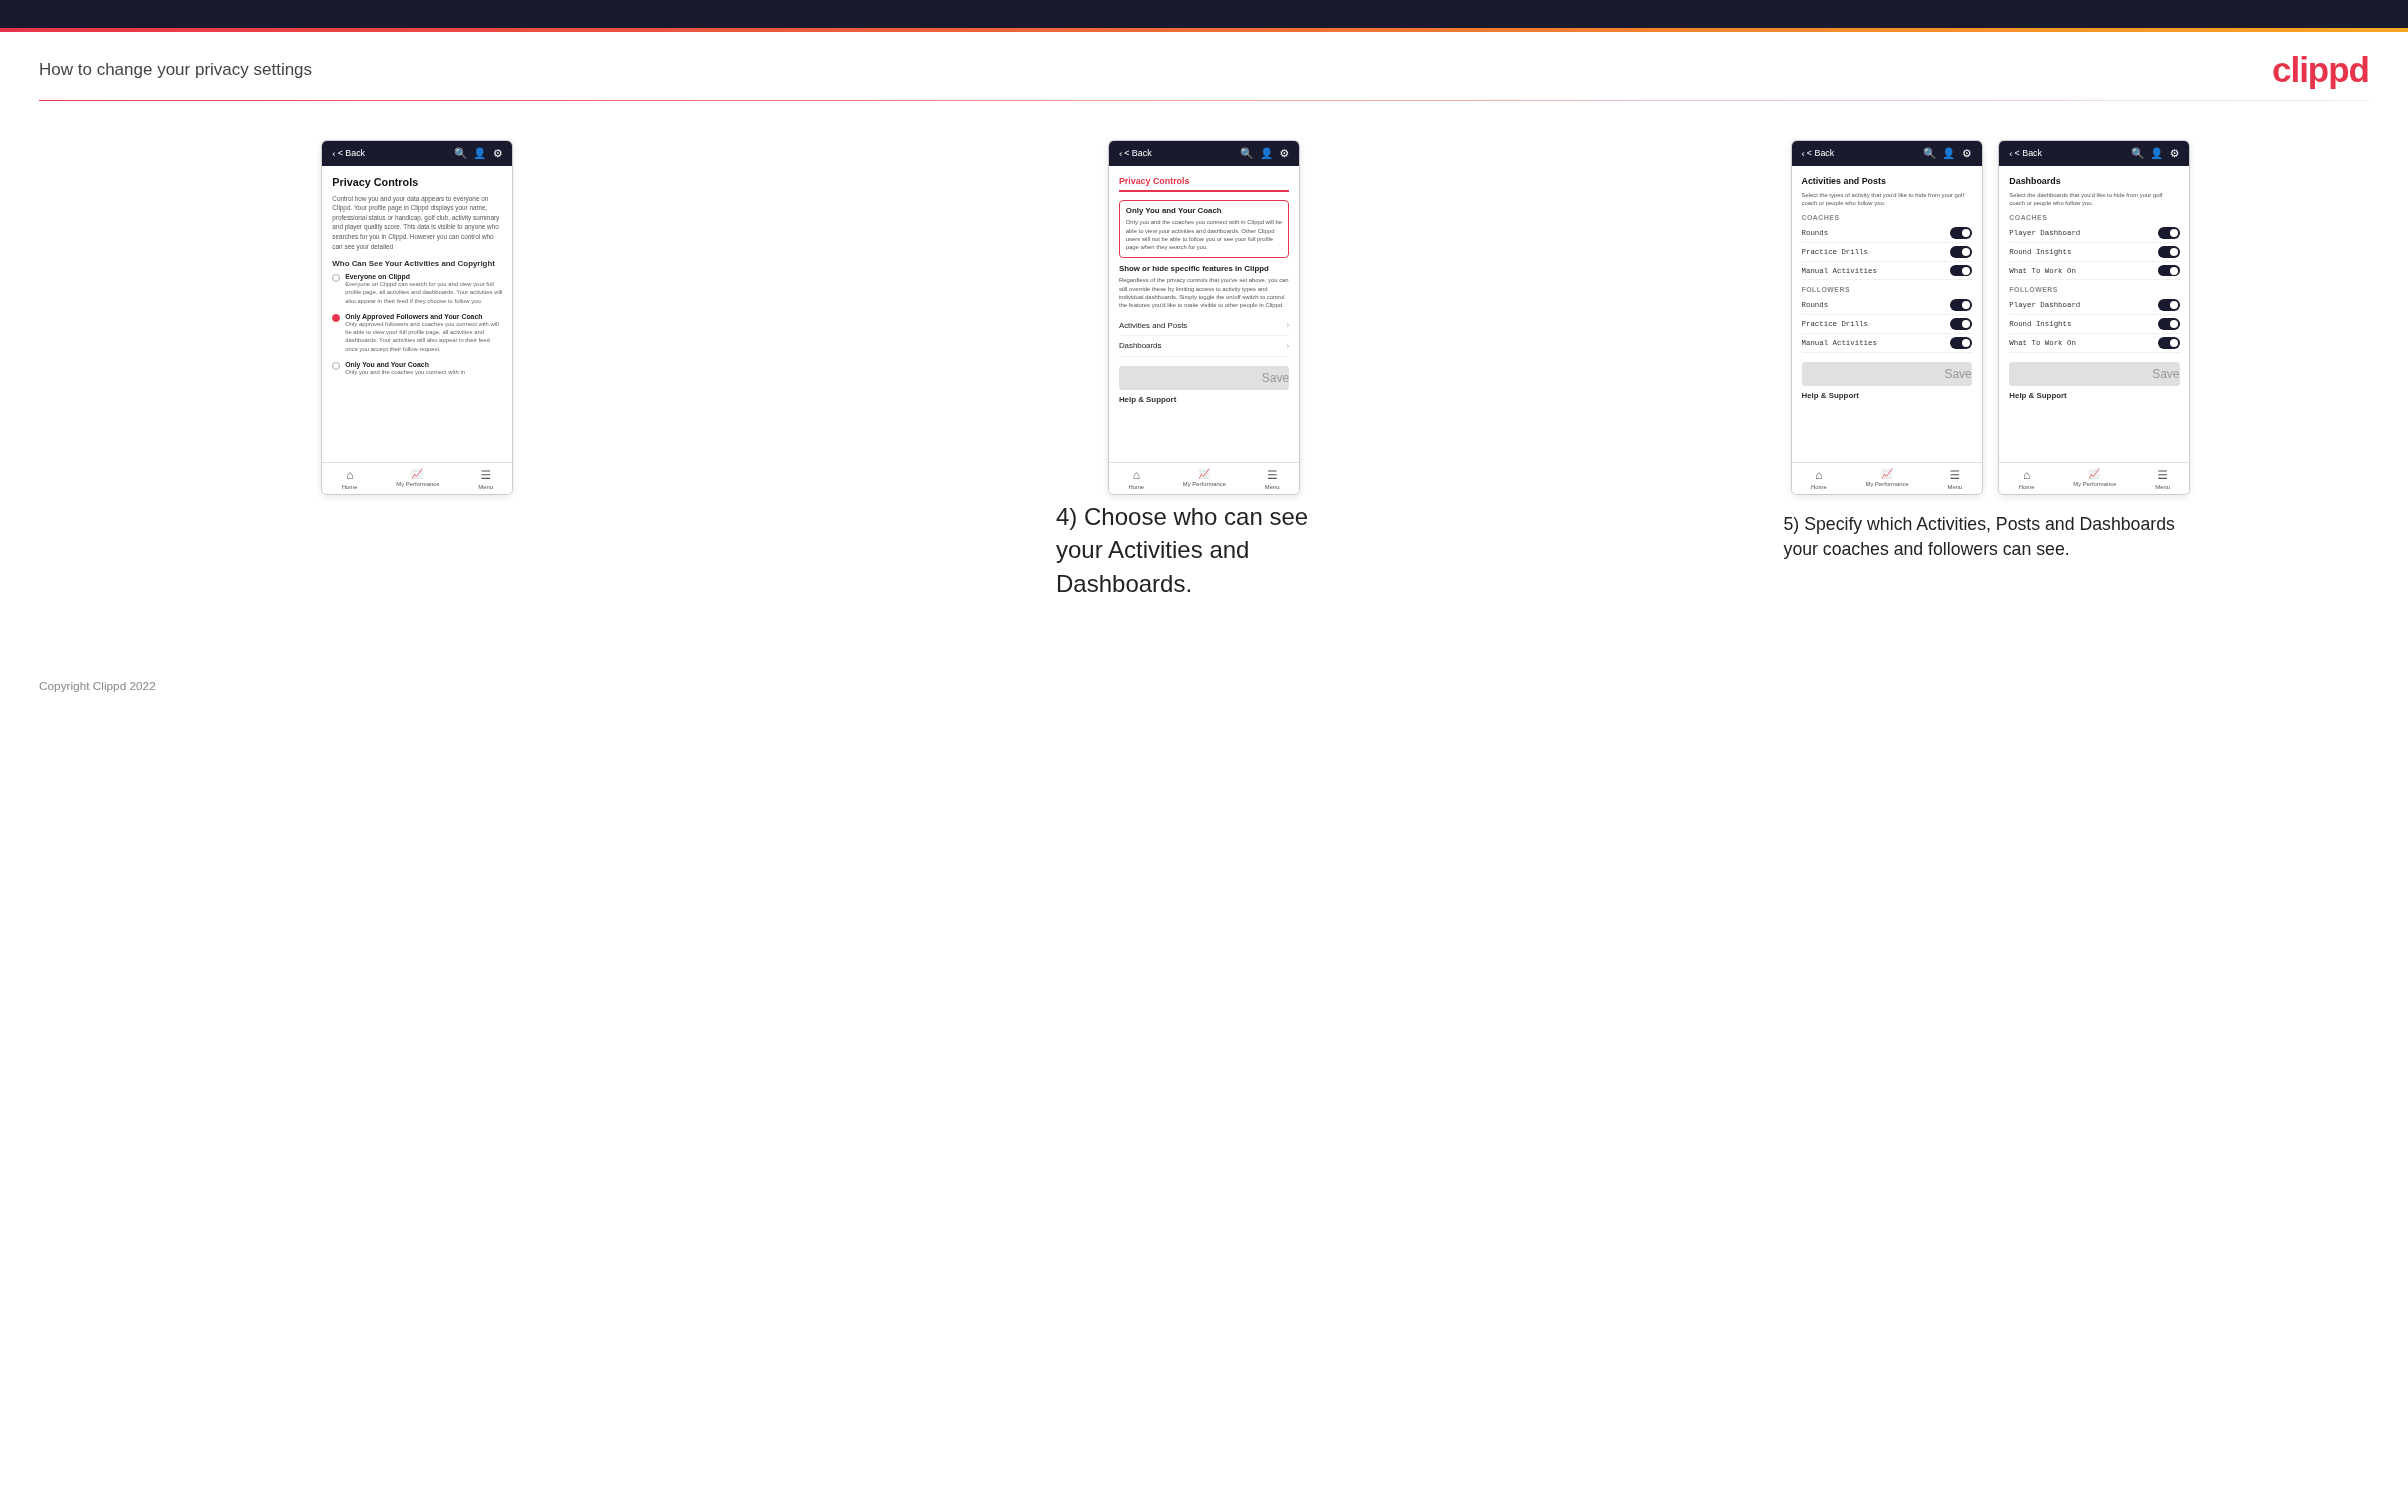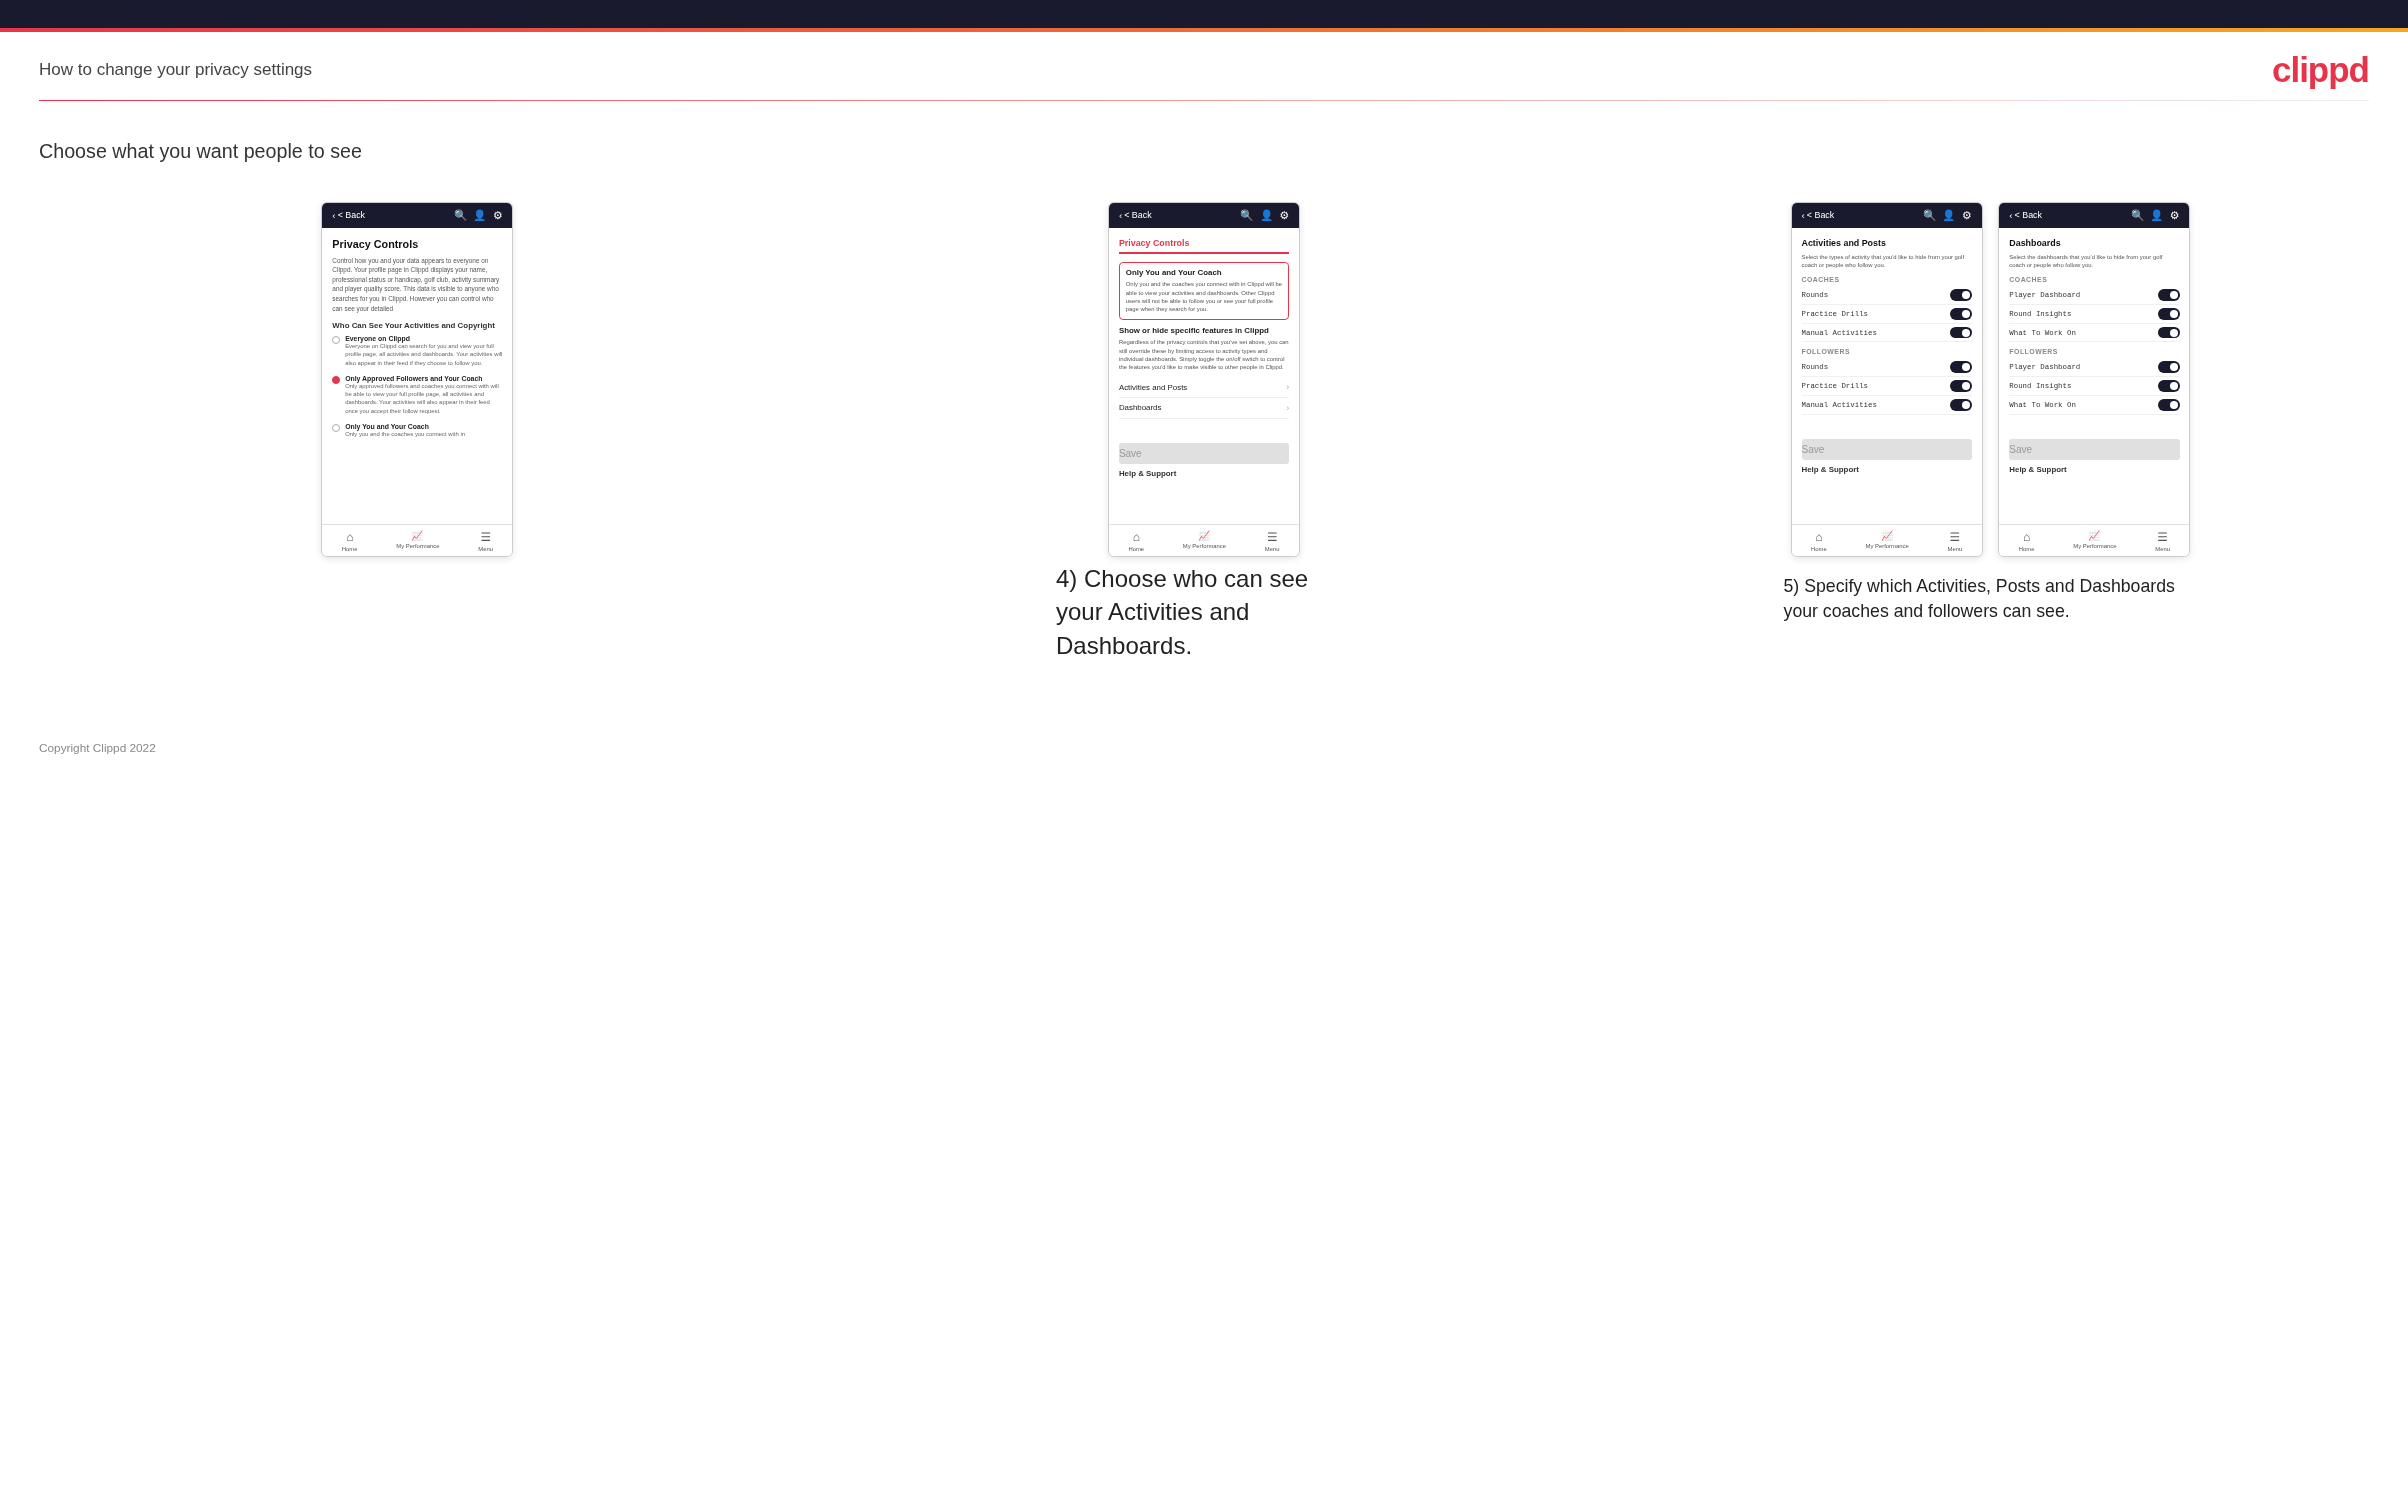--- a/index.html
+++ b/index.html
@@ -279,25 +279,25 @@
     }
     .menu-row-chevron {
       font-size: 8.9px;
       color: #aaa;
     }
     .save-btn {
       display: block;
       width: 100%;
       background: #e0e0e0;
       color: #999;
-      font-size: 10px;
-      text-align: left;
+      font-size: 12px;
+      text-align: right;
       padding: 4.9px 0;
       border-radius: 3px;
-      margin-top: 24px;
+      margin-top: 9px;
       border: none;
     }
     .help-support-label {
       font-size: 7.9px;
       color: #333;
       margin-top: 5.9px;
       font-weight: 600;
     }
 
     
@@ -333,21 +333,20 @@
 <div class="top-bar"></div>
 <div class="top-bar-accent"></div>
 
 <div class="header">
   <span class="header-title">How to change your privacy settings</span>
   <span class="logo">clippd</span>
 </div>
 <div class="header-divider"></div>
 
 <div class="main">
-  <div class="page-subtitle">Choose what you want people to see</div>
 
   <div class="screenshots-grid">
 
     <div class="screenshot-group">
       <div class="mobile-screen">
 
         <div class="mobile-nav-bar">
           <div class="mobile-nav-back">
             <span>‹</span>
             <span style="font-size:8.9px;">&lt; Back</span>

